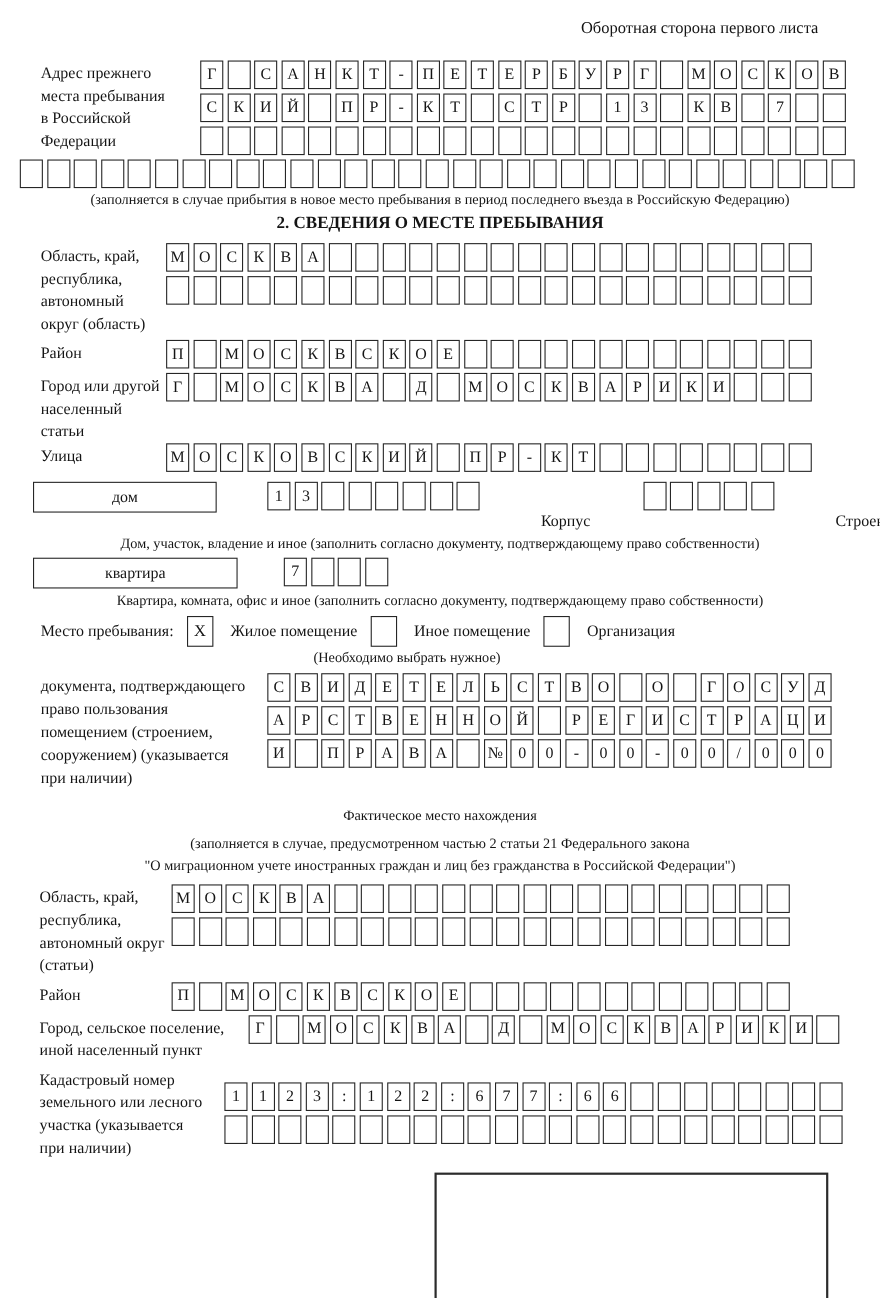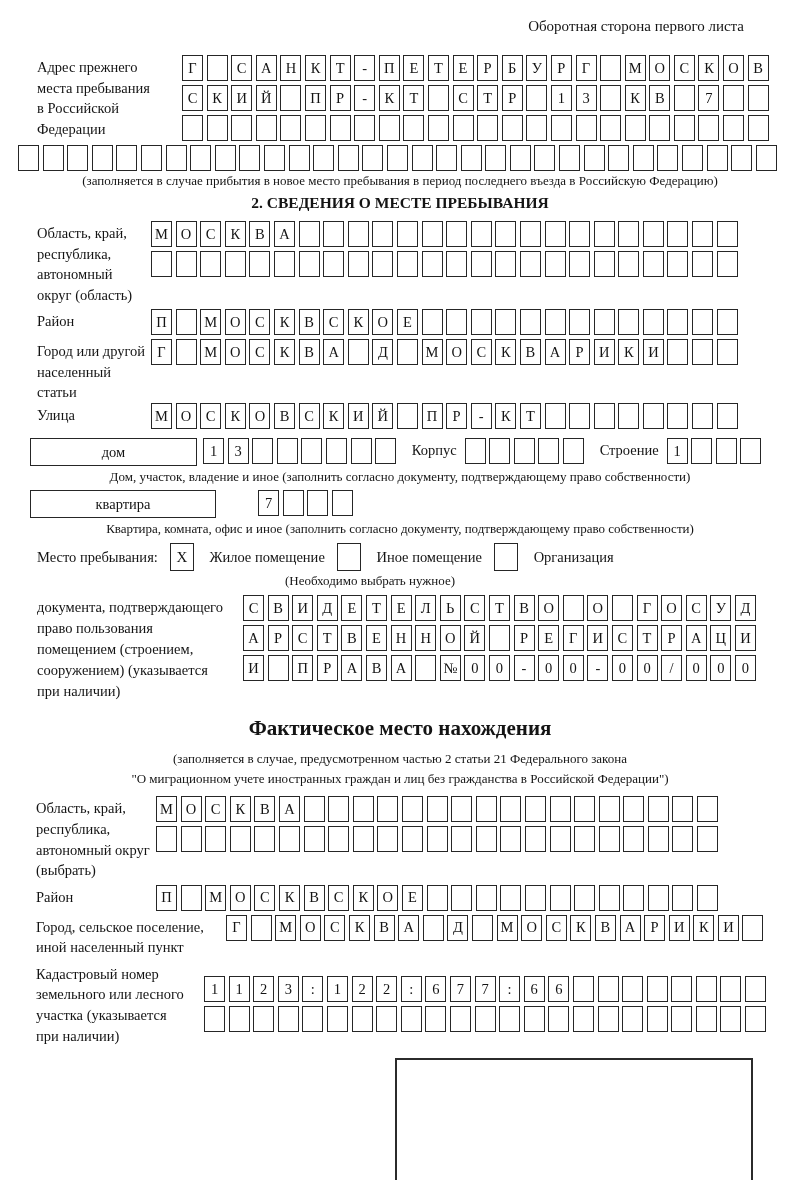--- a/index.html
+++ b/index.html
@@ -28,39 +28,39 @@
   .prev { margin-top: 20px; }
   .prev .flabel { width: 145px; }
   .overflow-row { margin: 0 0 2px 18px; }
   .caption { font-size: 13px; text-align: center; margin-bottom: 4px; }
 
   .s2-title { text-align: center; font-weight: bold; font-size: 15.5px; margin: 5px 0 9px; }
 
   .s2row .flabel { width: 114px; }
   .mt4 { margin-top: 4px; }
 
-  .domrow { display: flex; align-items: flex-start; margin: 5px 0 3px 30px; font-size: 14.5px; }
+  .domrow { display: flex; align-items: flex-start; margin: 5px 0 3px 30px; font-size: 14.5px; gap: 40px; }
   .widebox {
     border: 1.7px solid #262626; height: 28px; flex: none;
     display: flex; align-items: center; justify-content: center; font-size: 14.5px;
   }
   .dombox { width: 167px; margin-right: 6px; }
   .kvbox  { width: 186px; margin-right: 42px; }
-  .inline-label { padding: 4px 8px 0 12px; white-space: nowrap; }
+  .inline-label { padding: 4px 8px 0 12px; white-space: nowrap; margin-top: 24px; }
   .kvrow { display: flex; align-items: flex-start; margin: 5px 0 3px 30px; }
 
   .mestorow { display: flex; align-items: center; margin: 6px 0 2px 37px; font-size: 14.5px; }
   .mestorow .opt { display: flex; align-items: center; }
   .mestorow .cells { margin: 0 12px; }
   .mesto-note { width: 740px; text-align: center; font-size: 13px; margin: 2px 0 6px; }
 
   .docrow { display: flex; margin-left: 37px; margin-top: 6px; }
   .doclabel { width: 206px; font-size: 14.5px; line-height: 1.45; padding-top: 2px; flex: none; }
 
-  .fact-title { text-align: center; font-weight: bold; font-size: 21px; margin: 14px 0 8px; }
+  .fact-title { text-align: center; font-weight: normal; font-size: 13px; margin: 14px 0 8px; }
   .fact-cap { text-align: center; font-size: 13px; line-height: 1.55; }
 
   .factrow { display: flex; align-items: flex-start; margin-left: 36px; }
   .w120 { width: 120px; }
   .w190 { width: 190px; }
   .w168 { width: 168px; }
   .kad-cells { margin-top: 14px; }
 
   .stampbox {
     width: 358px; height: 176px; border: 2px solid #2b2b2b;
@@ -500,21 +500,21 @@
 
 <div class="fact-title">Фактическое место нахождения</div>
 <div class="fact-cap">(заполняется в случае, предусмотренном частью 2 статьи 21 Федерального закона</div>
 <div class="fact-cap" style="margin-bottom:7px">"О миграционном учете иностранных граждан и лиц без гражданства в Российской Федерации")</div>
 
 <div class="factrow">
   <div class="flabel w120">
     <div>Область, край,</div>
     <div>республика,</div>
     <div>автономный округ</div>
-    <div>(выбрать)</div>
+    <div>(статьи)</div>
   </div>
   <div>
     <div class="cells cellrow">
         <span class="cell">М</span>
         <span class="cell">О</span>
         <span class="cell">С</span>
         <span class="cell">К</span>
         <span class="cell">В</span>
         <span class="cell">А</span>
         <span class="cell"></span>

